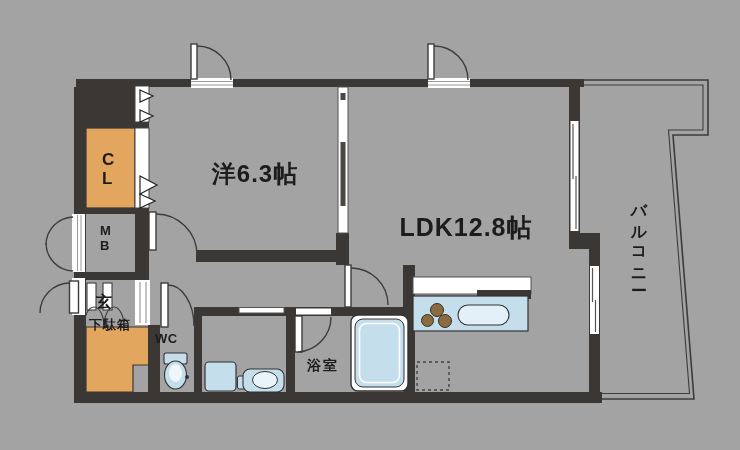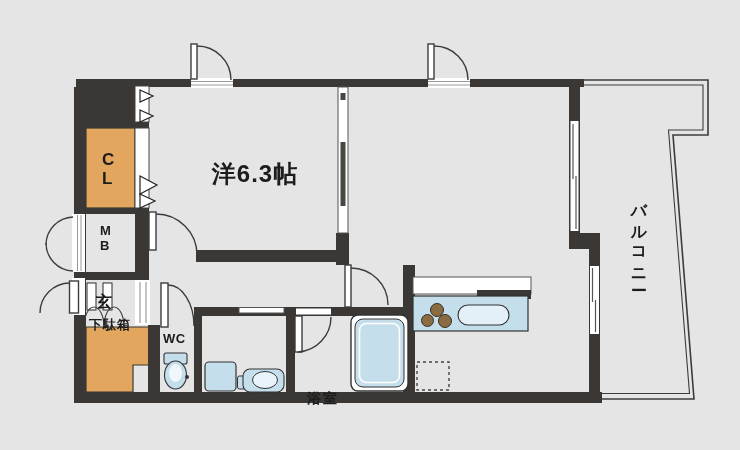--- a/index.html
+++ b/index.html
@@ -1,17 +1,17 @@
 <!DOCTYPE html>
 <html><head>
 <meta charset="utf-8">
 <style>
   html,body{margin:0;padding:0;background:#fff;}
   .plan-canvas{
-    position:relative;width:740px;height:450px;background:#e5e5e5;overflow:hidden;
+    position:relative;width:740px;height:450px;background:#a3a3a3;overflow:hidden;
     font-family:"Liberation Sans","DejaVu Sans",sans-serif;
   }
   .plan-canvas svg{position:absolute;left:0;top:0;}
   .lbl{
     position:absolute;color:#1c1c1c;font-weight:bold;white-space:nowrap;
     -webkit-font-smoothing:antialiased;
   }
   .lbl-room{font-size:24px;letter-spacing:1px;transform:translateX(-50%);}
   .lbl-ldk{font-size:25px;letter-spacing:1px;transform:translateX(-50%);}
   .lbl-vert{writing-mode:vertical-rl;text-orientation:upright;font-size:16px;letter-spacing:4px;font-weight:bold;}
@@ -144,20 +144,21 @@
     <rect x="417" y="362" width="32" height="28" fill="none" stroke="#444" stroke-width="1.4" stroke-dasharray="3 3"></rect>
   </g>
 
   <g fill="none" stroke="#3c3c3c">
     <path d="M578 80 L708 80 L708 135 L673 135 L694 399 L602 399" stroke-width="1.6"></path>
     <path d="M578 85 L703 85 L703 130 L668.5 130 L689.5 393.5 L602 393.5" stroke-width="1.1"></path>
   </g>
 </svg>
 
   <div class="lbl lbl-room" style="left:255px;top:158px;">洋6.3帖</div>
+  <div class="lbl lbl-ldk" style="left:466px;top:211px;">LDK12.8帖</div>
   <div class="lbl lbl-vert" style="left:628px;top:192px;">バルコニー</div>
   <div class="lbl lbl-stack" style="left:102px;top:150px;width:16px;font-size:17px;">CL</div>
   <div class="lbl lbl-stack" style="left:100px;top:224px;width:17px;font-size:13px;">MB</div>
   <div class="lbl" style="left:96px;top:292px;font-size:16px;">玄</div>
   <div class="lbl lbl-small" style="left:89px;top:316px;letter-spacing:1px;">下駄箱</div>
-  <div class="lbl lbl-small" style="left:163px;top:331px;letter-spacing:0.5px;">WC</div>
-  <div class="lbl" style="left:307px;top:357px;font-size:14px;letter-spacing:2px;margin-top:33px;">浴室</div>
+  <div class="lbl lbl-small" style="left:155px;top:331px;letter-spacing:0.5px;">WC</div>
+  <div class="lbl" style="left:307px;top:357px;font-size:14px;letter-spacing:2px;">浴室</div>
 </div>
 
 </body></html>

